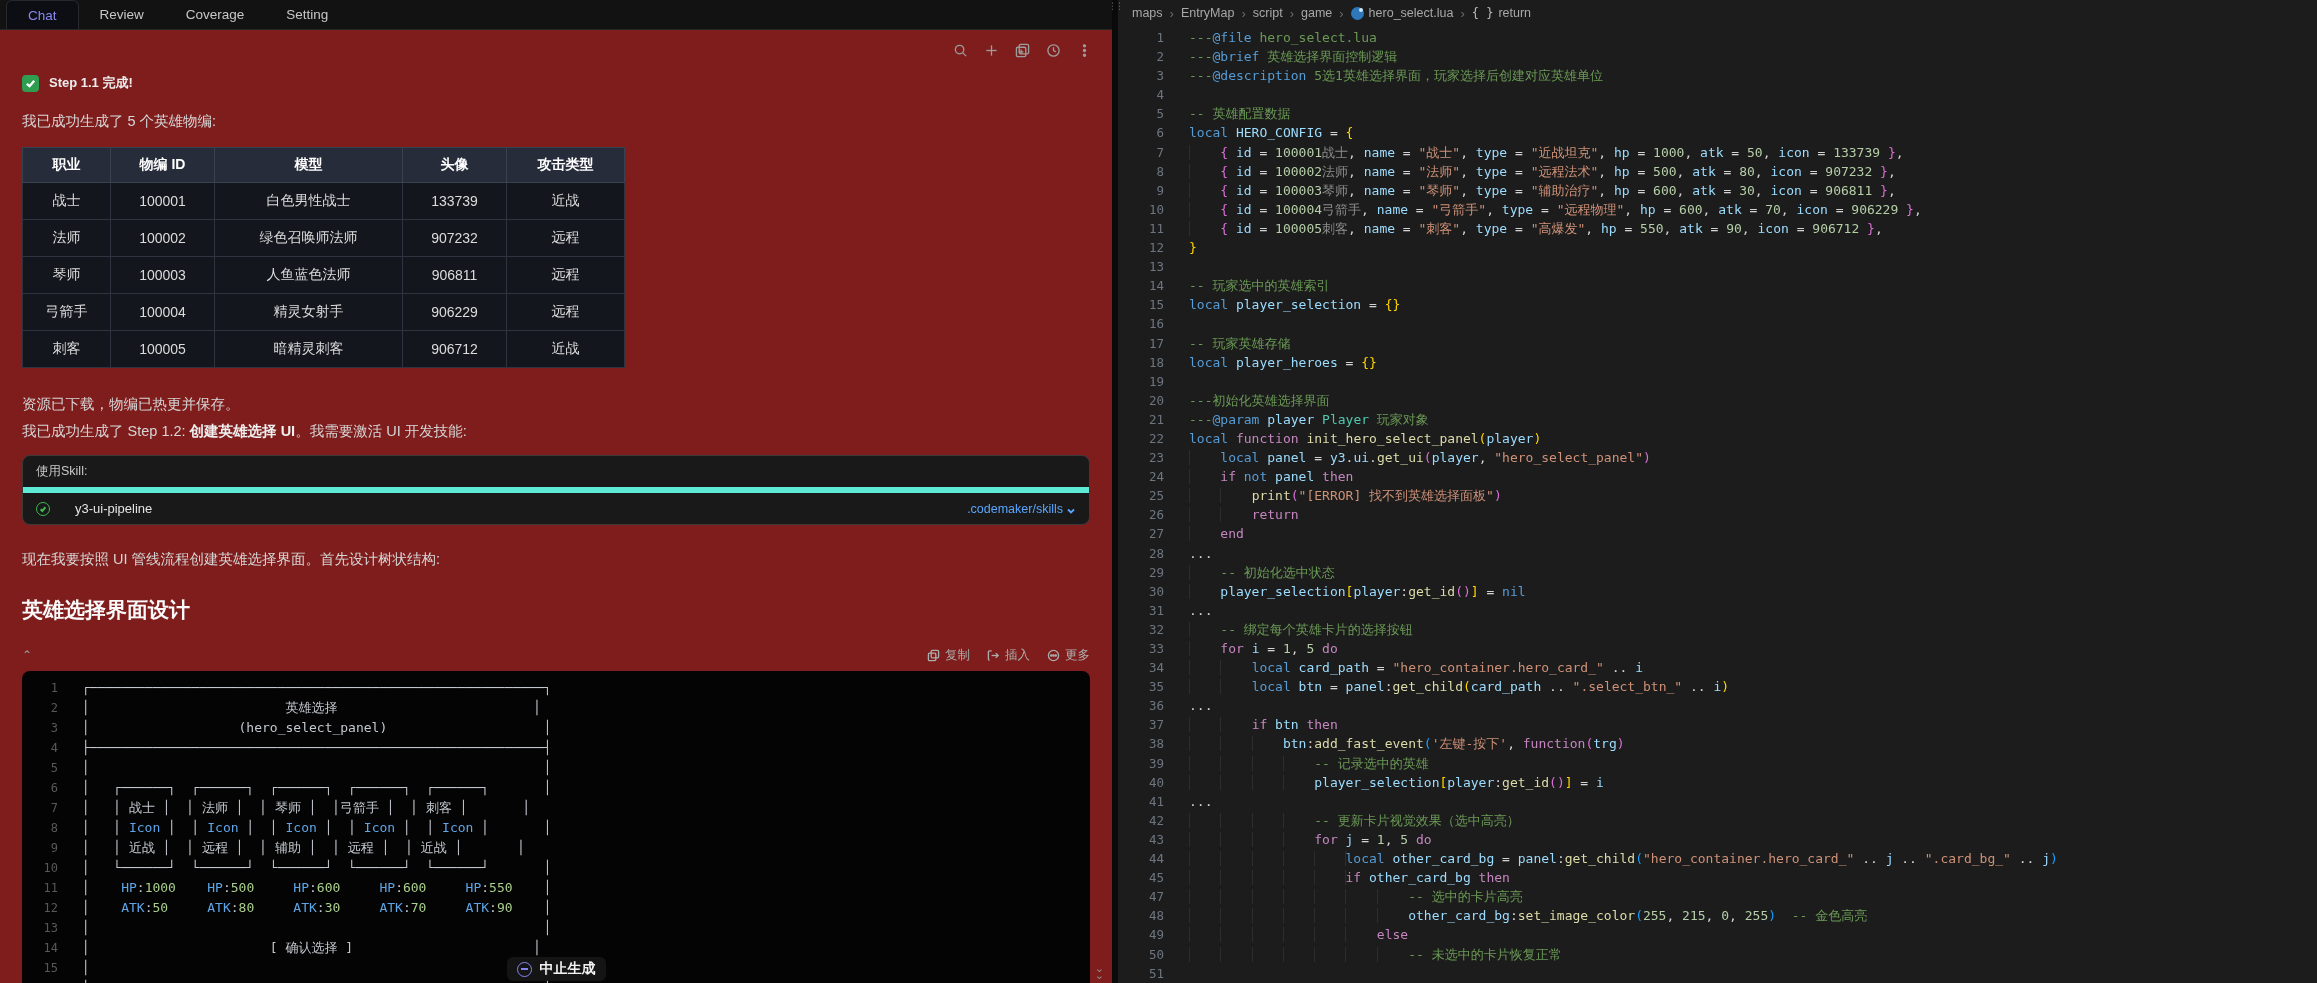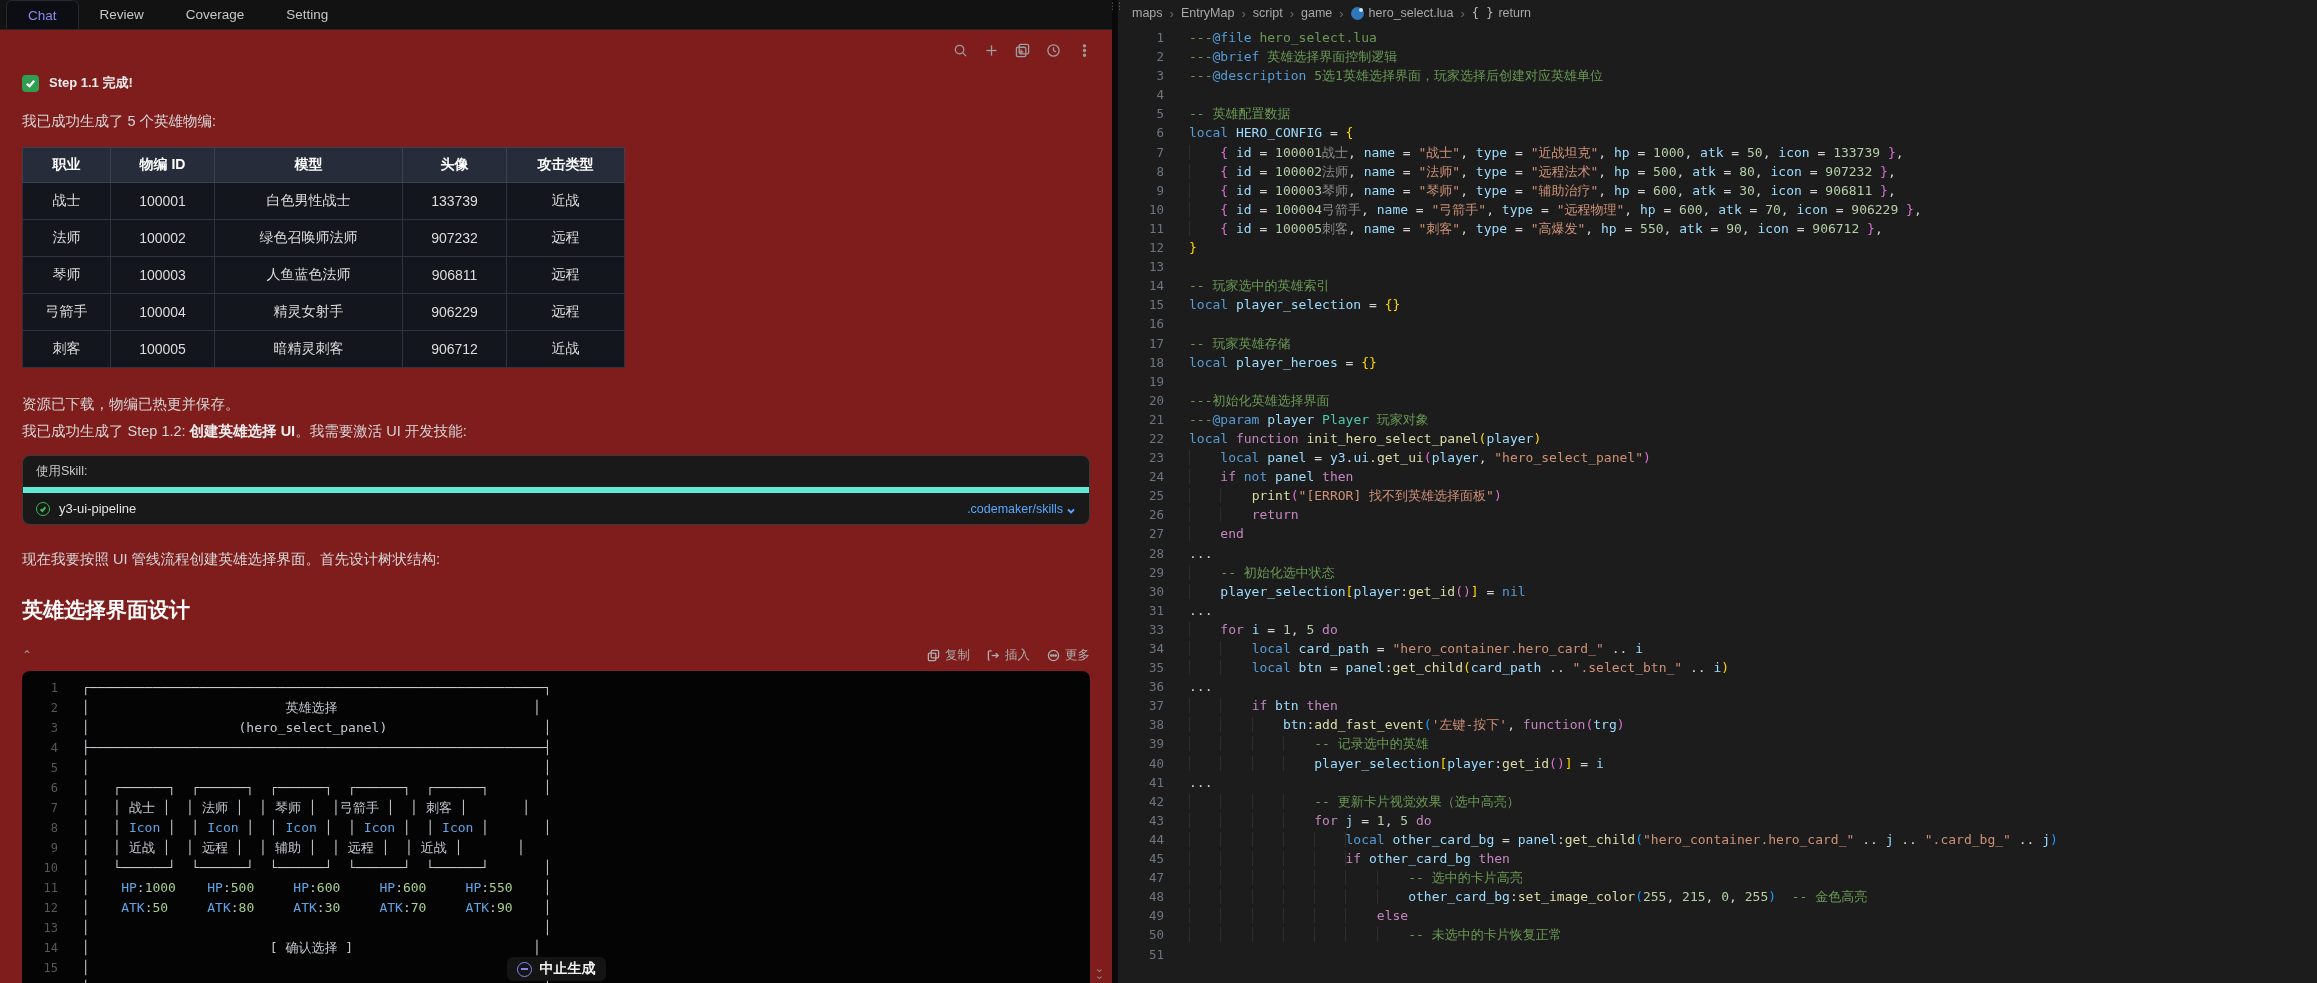--- a/index.html
+++ b/index.html
@@ -21,21 +21,21 @@
   .check svg{width:11px;height:11px;stroke:#fff;stroke-width:2.5;fill:none}
   p.msg{color:#d6d6d6;font-size:14.5px;margin-top:19px;line-height:20px}
   p.msg b{color:#f0f0f0}
 
   table.heroes{border-collapse:collapse;margin-top:16px}
   table.heroes th{background:#262c3a;border:1px solid #3a4150;color:#fff;font-size:14px;font-weight:bold;padding:8px 10px;text-align:center}
   table.heroes td{background:#14161e;border:1px solid #2e333f;color:#dcdcdc;font-size:14px;padding:9px 10px;text-align:center}
 
   .skillcard{border:1px solid #3a3a3a;border-radius:8px;background:#191919;margin-top:14px}
   .skillhead{padding:7px 13px;font-size:12.5px;color:#c9c9c9;border-bottom:6px solid #5eead4}
-  .skillrow{display:flex;align-items:center;gap:9px;padding:8px 13px}
+  .skillrow{display:flex;align-items:center;gap:25px;padding:8px 13px}
   .skillcheck{width:14px;height:14px;border:1.4px solid #3fb950;border-radius:50%;display:flex;align-items:center;justify-content:center;flex:none}
   .skillcheck svg{width:8px;height:8px;stroke:#3fb950;stroke-width:2.6;fill:none}
   .skillname{font-size:13px;color:#e3e3e3}
   .skillsource{margin-left:auto;color:#58a6ff;font-size:12.5px;display:flex;align-items:flex-end;gap:3px;cursor:pointer}
   .skillsource svg{width:10px;height:10px;stroke:#58a6ff;stroke-width:1.8;fill:none}
 
   h2.design{margin-top:27px;font-size:21px;color:#fafafa;font-weight:bold}
   .cb-head{display:flex;align-items:center;margin-top:20px;height:22px;color:#a8a8a8;font-size:12.5px}
   .collapse{color:#9a9a9a;font-size:12px;cursor:pointer}
   .cb-actions{margin-left:auto;display:flex;gap:17px}
@@ -329,20 +329,21 @@
       <div class="eline"><span class="ln">22</span><span class="lc"><span class="kw">local</span><span class="pl"> </span><span class="ck">function</span><span class="pl"> </span><span class="fn">init_hero_select_panel</span><span class="b1">(</span><span class="vr">player</span><span class="b1">)</span></span></div>
       <div class="eline"><span class="ln">23</span><span class="lc"><span class="ind">    </span><span class="pl"></span><span class="kw">local</span><span class="pl"> </span><span class="vr">panel</span><span class="pl"> = </span><span class="vr">y3</span><span class="pl">.</span><span class="vr">ui</span><span class="pl">.</span><span class="fn">get_ui</span><span class="b2">(</span><span class="vr">player</span><span class="pl">, </span><span class="st">"hero_select_panel"</span><span class="b2">)</span></span></div>
       <div class="eline"><span class="ln">24</span><span class="lc"><span class="ind">    </span><span class="pl"></span><span class="ck">if</span><span class="pl"> </span><span class="kw">not</span><span class="pl"> </span><span class="vr">panel</span><span class="pl"> </span><span class="ck">then</span></span></div>
       <div class="eline"><span class="ln">25</span><span class="lc"><span class="ind">        </span><span class="pl"></span><span class="fn">print</span><span class="b2">(</span><span class="st">"[ERROR] 找不到英雄选择面板"</span><span class="b2">)</span></span></div>
       <div class="eline"><span class="ln">26</span><span class="lc"><span class="ind">        </span><span class="pl"></span><span class="ck">return</span></span></div>
       <div class="eline"><span class="ln">27</span><span class="lc"><span class="ind">    </span><span class="pl"></span><span class="ck">end</span></span></div>
       <div class="eline"><span class="ln">28</span><span class="lc"><span class="pl">...</span></span></div>
       <div class="eline"><span class="ln">29</span><span class="lc"><span class="ind">    </span><span class="pl"></span><span class="cm">-- 初始化选中状态</span></span></div>
       <div class="eline"><span class="ln">30</span><span class="lc"><span class="ind">    </span><span class="pl"></span><span class="vr">player_selection</span><span class="b1">[</span><span class="vr">player</span><span class="pl">:</span><span class="fn">get_id</span><span class="b2">()</span><span class="b1">]</span><span class="pl"> = </span><span class="kw">nil</span></span></div>
       <div class="eline"><span class="ln">31</span><span class="lc"><span class="pl">...</span></span></div>
+      <div class="eline"><span class="ln">32</span><span class="lc"><span class="ind">    </span><span class="pl"></span><span class="cm">-- 绑定每个英雄卡片的选择按钮</span></span></div>
       <div class="eline"><span class="ln">33</span><span class="lc"><span class="ind">    </span><span class="pl"></span><span class="ck">for</span><span class="pl"> </span><span class="vr">i</span><span class="pl"> = </span><span class="nu">1</span><span class="pl">, </span><span class="nu">5</span><span class="pl"> </span><span class="ck">do</span></span></div>
       <div class="eline"><span class="ln">34</span><span class="lc"><span class="ind">        </span><span class="pl"></span><span class="kw">local</span><span class="pl"> </span><span class="vr">card_path</span><span class="pl"> = </span><span class="st">"hero_container.hero_card_"</span><span class="pl"> .. </span><span class="vr">i</span></span></div>
       <div class="eline"><span class="ln">35</span><span class="lc"><span class="ind">        </span><span class="pl"></span><span class="kw">local</span><span class="pl"> </span><span class="vr">btn</span><span class="pl"> = </span><span class="vr">panel</span><span class="pl">:</span><span class="fn">get_child</span><span class="b1">(</span><span class="vr">card_path</span><span class="pl"> .. </span><span class="st">".select_btn_"</span><span class="pl"> .. </span><span class="vr">i</span><span class="b1">)</span></span></div>
       <div class="eline"><span class="ln">36</span><span class="lc"><span class="pl">...</span></span></div>
       <div class="eline"><span class="ln">37</span><span class="lc"><span class="ind">        </span><span class="pl"></span><span class="ck">if</span><span class="pl"> </span><span class="vr">btn</span><span class="pl"> </span><span class="ck">then</span></span></div>
       <div class="eline"><span class="ln">38</span><span class="lc"><span class="ind">            </span><span class="pl"></span><span class="vr">btn</span><span class="pl">:</span><span class="fn">add_fast_event</span><span class="b3">(</span><span class="st">'左键-按下'</span><span class="pl">, </span><span class="ck">function</span><span class="b2">(</span><span class="vr">trg</span><span class="b2">)</span></span></div>
       <div class="eline"><span class="ln">39</span><span class="lc"><span class="ind">                </span><span class="pl"></span><span class="cm">-- 记录选中的英雄</span></span></div>
       <div class="eline"><span class="ln">40</span><span class="lc"><span class="ind">                </span><span class="pl"></span><span class="vr">player_selection</span><span class="b1">[</span><span class="vr">player</span><span class="pl">:</span><span class="fn">get_id</span><span class="b2">()</span><span class="b1">]</span><span class="pl"> = </span><span class="vr">i</span></span></div>
       <div class="eline"><span class="ln">41</span><span class="lc"><span class="pl">...</span></span></div>
       <div class="eline"><span class="ln">42</span><span class="lc"><span class="ind">                </span><span class="pl"></span><span class="cm">-- 更新卡片视觉效果（选中高亮）</span></span></div>

